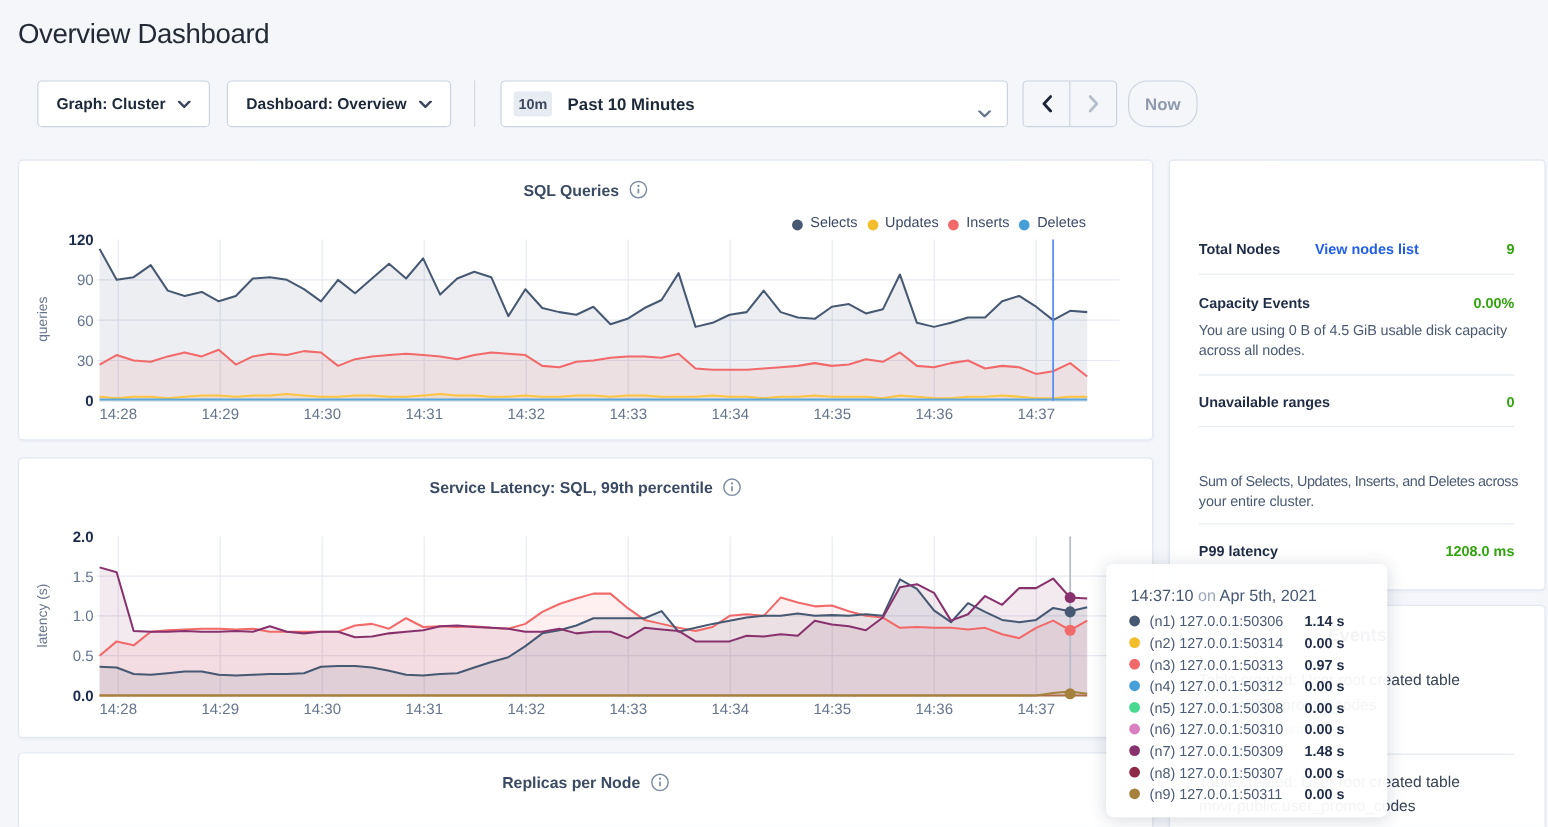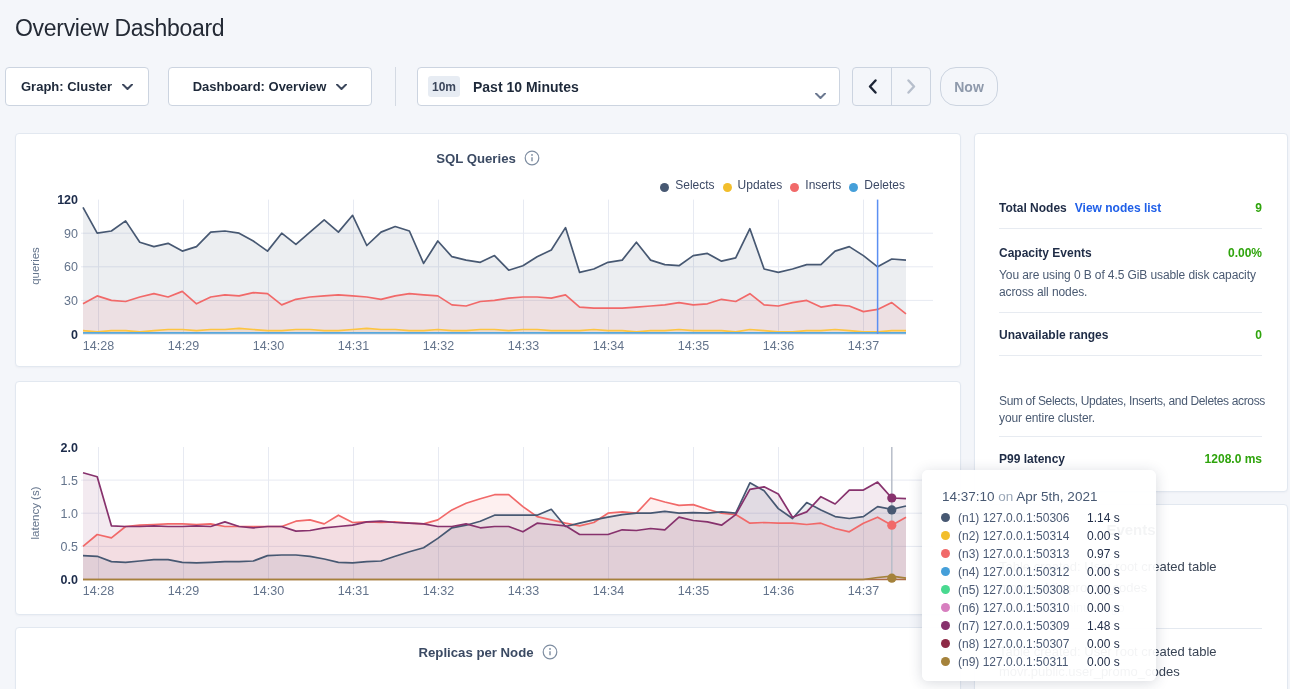--- a/index.html
+++ b/index.html
@@ -22,43 +22,43 @@
  display:flex;align-items:center;justify-content:center;font-size:14px;font-weight:bold;color:#8e99ab}
 .card{position:absolute;background:#fff;border:1px solid #e2e8f0;border-radius:4px;box-shadow:0 1px 2px rgba(50,60,90,0.04)}
 .chart-title{position:absolute;left:0;right:0;top:16px;display:flex;align-items:center;justify-content:center;
  font-size:13.2px;font-weight:bold;color:#3b4a63}
 .legend{position:absolute;right:55px;top:44px;display:flex;align-items:center;gap:8px;font-size:12px;color:#3c4965}
 .legend .it{display:flex;align-items:flex-end;gap:6px}
 .legend .dot{width:9px;height:9px;border-radius:50%}
 .sum-title{position:absolute;left:0;right:0;top:20px;text-align:center;font-size:14.5px;font-weight:bold;color:#242f42}
 .sum-row{position:absolute;left:24px;right:25px;height:15px;display:flex;align-items:center;font-size:12px}
 .sum-lab{font-weight:bold;color:#1f2c46}
-.sum-link{margin-left:8px;font-weight:bold;color:#1f5fe8}
+.sum-link{margin-left:29px;font-weight:bold;color:#1f5fe8}
 .sum-val{margin-left:auto;font-weight:bold;color:#2fa40c}
 .sum-sub{position:absolute;left:24px;right:25px;font-size:12px;line-height:16.5px;color:#4a5a72;letter-spacing:-0.1px}
 .sum-div{position:absolute;left:24px;right:25px;height:1px;background:#e7ebf1}
 .ev-title{position:absolute;left:0;right:0;top:16px;text-align:center;font-size:15px;font-weight:bold;color:#394455}
 .ev-entry{position:absolute;left:24px;right:20px;font-size:13px;line-height:20.5px;color:#394455}
 .ev-ts{position:absolute;left:24px;font-size:12.5px;color:#90a0b4}
 .ev-div{position:absolute;left:24px;right:25px;height:1px;background:#e4e9f0}
 .tooltip{position:absolute;left:922px;top:470px;width:234px;height:211px;background:rgba(255,255,255,0.94);
  border-radius:6px;box-shadow:0 2px 14px rgba(40,50,80,0.18);z-index:50}
 .tt-head{position:absolute;left:20px;top:19px;font-size:13.5px;color:#475872}
 .tt-on{color:#9aa7b8}
 .tt-row{position:absolute;left:0;height:18px;width:100%;font-size:12px;line-height:18px}
 .tt-dot{position:absolute;left:19px;top:4.5px;width:9px;height:9px;border-radius:50%}
 .tt-lab{position:absolute;left:36px;color:#4b5a74}
-.tt-val{position:absolute;left:165px;font-weight:normal;color:#232f49}
+.tt-val{position:absolute;left:165px;font-weight:bold;color:#232f49}
 </style></head>
 <body>
 <h1>Overview Dashboard</h1>
-<div class="ctl" style="left:5px;width:144px">Graph: Cluster<svg width="11" height="6" viewBox="0 0 11 6">
+<div class="ctl" style="left:31px;width:144px">Graph: Cluster<svg width="11" height="6" viewBox="0 0 11 6">
       <path d="M1 0.5 L5.5 5 L10 0.5" fill="none" stroke="#3c475c" stroke-width="2" stroke-linecap="round" stroke-linejoin="round"></path>
     </svg></div>
-<div class="ctl" style="left:168px;width:204px">Dashboard: Overview<svg width="11" height="6" viewBox="0 0 11 6">
+<div class="ctl" style="left:189px;width:187px">Dashboard: Overview<svg width="11" height="6" viewBox="0 0 11 6">
       <path d="M1 0.5 L5.5 5 L10 0.5" fill="none" stroke="#3c475c" stroke-width="2" stroke-linecap="round" stroke-linejoin="round"></path>
     </svg></div>
 <div class="vdiv"></div>
 <div class="timebox">
     <span class="badge">10m</span>
     <span class="timetext">Past 10 Minutes</span>
     <span class="timechev"><svg width="11" height="6" viewBox="0 0 11 6">
         <path d="M1 0.5 L5.5 5 L10 0.5" fill="none" stroke="#6b7890" stroke-width="2" stroke-linecap="round" stroke-linejoin="round"></path>
       </svg></span>
   </div>
@@ -168,20 +168,25 @@
       <text x="252.5" y="213.0" text-anchor="middle" font-size="12.5" fill="#64748c">14:30</text>
       <text x="337.5" y="213.0" text-anchor="middle" font-size="12.5" fill="#64748c">14:31</text>
       <text x="422.5" y="213.0" text-anchor="middle" font-size="12.5" fill="#64748c">14:32</text>
       <text x="507.5" y="213.0" text-anchor="middle" font-size="12.5" fill="#64748c">14:33</text>
       <text x="592.5" y="213.0" text-anchor="middle" font-size="12.5" fill="#64748c">14:34</text>
       <text x="677.5" y="213.0" text-anchor="middle" font-size="12.5" fill="#64748c">14:35</text>
       <text x="762.5" y="213.0" text-anchor="middle" font-size="12.5" fill="#64748c">14:36</text>
       <text x="847.5" y="213.0" text-anchor="middle" font-size="12.5" fill="#64748c">14:37</text>
       <text x="23.0" y="131.0" text-anchor="middle" font-size="11.5" fill="#64748c" transform="rotate(-90 23.0 131.0)">latency (s)</text>
     </svg>
+  <div class="chart-title">Service Latency: SQL, 99th percentile<svg width="16" height="16" viewBox="0 0 16 16" style="margin-left:8px">
+        <circle cx="8" cy="8" r="6.8" fill="none" stroke="#7e8da1" stroke-width="1.2"></circle>
+        <line x1="8" y1="7.3" x2="8" y2="11.3" stroke="#7e8da1" stroke-width="1.4"></line>
+        <circle cx="8" cy="4.9" r="0.95" fill="#7e8da1"></circle>
+      </svg></div>
 </div>
 
 <div class="card" style="left:15px;top:627px;width:946px;height:234px">
   <div class="chart-title">Replicas per Node<svg width="16" height="16" viewBox="0 0 16 16" style="margin-left:8px">
         <circle cx="8" cy="8" r="6.8" fill="none" stroke="#7e8da1" stroke-width="1.2"></circle>
         <line x1="8" y1="7.3" x2="8" y2="11.3" stroke="#7e8da1" stroke-width="1.4"></line>
         <circle cx="8" cy="4.9" r="0.95" fill="#7e8da1"></circle>
       </svg></div>
 </div>
 

